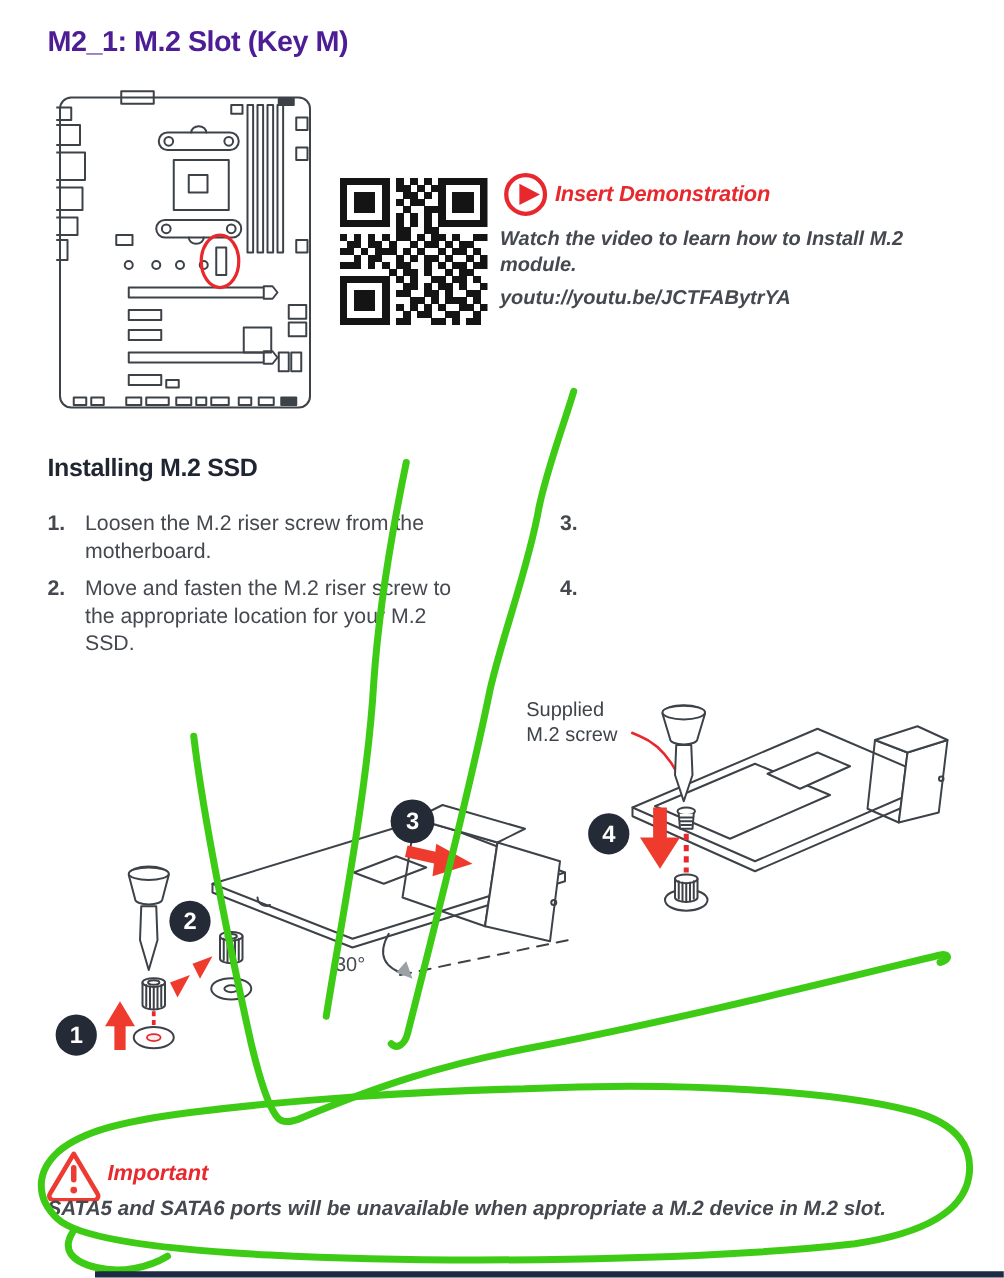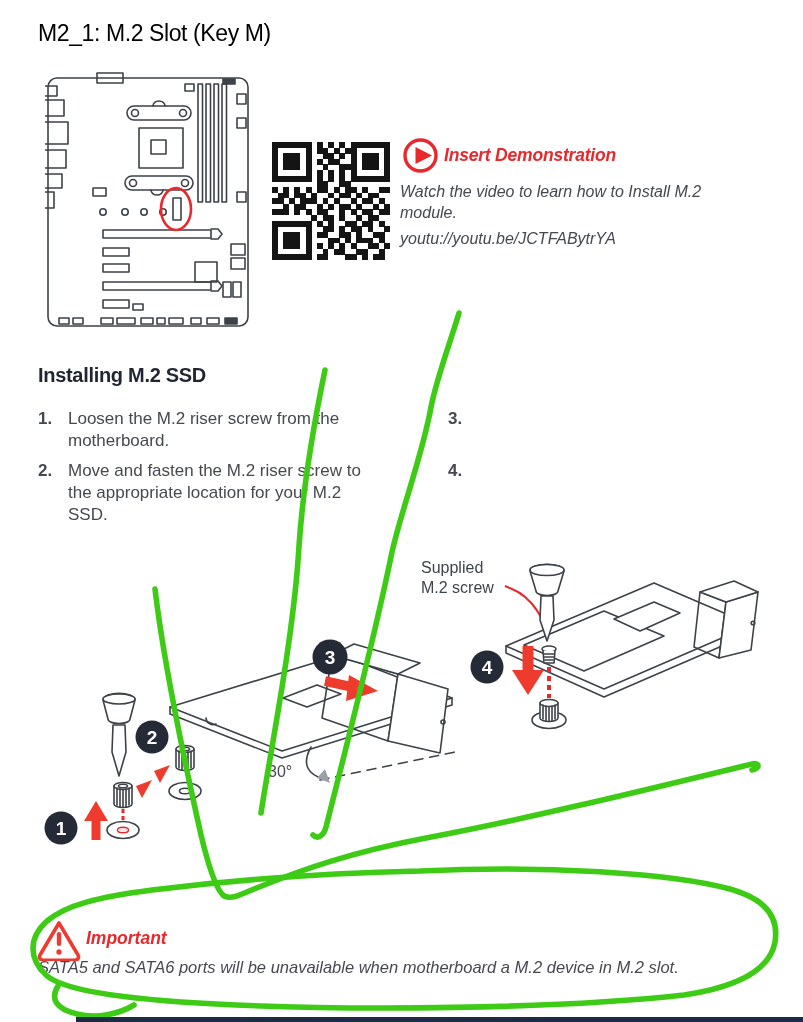--- a/index.html
+++ b/index.html
@@ -2,32 +2,32 @@
 <html><head>
 <meta charset="utf-8">
 <style>
   html,body{margin:0;padding:0;}
   body{
     width:803px;height:1022px;position:relative;background:#ffffff;
     font-family:"Liberation Sans", sans-serif;color:#45494f;overflow:hidden;
   }
   .abs{position:absolute;}
   #page-title{
-    left:38px;top:20px;font-size:23px;font-weight:normal;letter-spacing:-0.4px;
-    color:#000000;
+    left:38px;top:20px;font-size:23px;font-weight:bold;letter-spacing:-0.4px;
+    color:#4c1d95;
   }
   .section-heading{
     font-size:20px;font-weight:bold;letter-spacing:-0.3px;color:#1f2531;
   }
   #install-heading{left:38px;top:364px;text-align:right;}
   .video-heading{
     left:444px;top:145px;font-size:17.5px;font-weight:bold;font-style:italic;
     color:#e8282d;letter-spacing:-0.2px;
   }
-  .italic-body{font-style:italic;font-size:16px;line-height:21px;color:#45494f;}
+  .italic-body{font-style:italic;font-size:16px;line-height:21px;color:#45494f;font-weight:bold;}
   #video-desc{left:400px;top:181px;width:345px;}
   #video-url{left:400px;top:228px;text-decoration:none;color:#45494f;}
   .step{position:absolute;display:flex;font-size:17px;line-height:22px;color:#45494f;}
   .step .num{font-weight:bold;width:30px;flex:0 0 30px;}
   #step-1{left:38px;top:408px;} #step-1 .txt{width:315px;}
   #step-2{left:38px;top:460px;} #step-2 .txt{width:315px;}
   #step-3{left:448px;top:408px;} #step-3 .txt{width:270px;}
   #step-4{left:448px;top:460px;} #step-4 .txt{width:270px;}
   #important-heading{
     left:86px;top:928px;font-size:17.5px;font-weight:bold;font-style:italic;color:#e8282d;
@@ -504,21 +504,21 @@
     </g>
   </g>
 </svg>
 
 <svg class="abs" style="left:36px;top:919px;" width="46" height="42" viewBox="0 0 46 42">
   <path d="M23 4 L42 36 a3.4 3.4 0 0 1 -3 5.2 H7 A3.4 3.4 0 0 1 4 36 Z" fill="none" stroke="#ee3b32" stroke-width="3.6" stroke-linejoin="round"></path>
   <rect x="20.8" y="13" width="4.4" height="14" rx="2.2" fill="#ee3b32"></rect>
   <circle cx="23" cy="33" r="2.7" fill="#ee3b32"></circle>
 </svg>
 <div class="abs" id="important-heading">Important</div>
-<div class="abs italic-body" id="important-note" style="font-size:16.5px;">SATA5 and SATA6 ports will be unavailable when motherboard a M.2 device in M.2 slot.</div>
+<div class="abs italic-body" id="important-note" style="font-size:16.5px;">SATA5 and SATA6 ports will be unavailable when appropriate a M.2 device in M.2 slot.</div>
 
 <svg class="abs" style="left:0;top:0;pointer-events:none;" width="803" height="1022" viewBox="0 0 803 1022">
   <g fill="none" stroke="#3ecb15" stroke-width="5.6" stroke-linecap="round">
     <path d="M325 370 C313 428 303 487 299 546 C294 634 271 748 261 813"></path>
     <path d="M459 313 C449 346 437 377 431 407 C423 453 402 508 392 552 C377 626 339 776 326 827 C324 835 318 840 313 835"></path>
     <path d="M155 589 C163 657 186 768 201 835 C207 860 215 886 222 894 C226 899 233 898 242 894 C302 869 352 852 426 838 C532 818 657 787 752 764 C759 762 761 768 752 770"></path>
     <path d="M420 871 C545 865 670 873 730 889 C766 899 779 918 775 942 C770 970 737 987 684 995 C560 1009 352 1011 216 1004 C136 1000 64 992 46 975 C29 959 28 938 47 921 C66 905 98 897 152 890 C232 880 332 873 420 871"></path>
     <path d="M58 986 C50 999 56 1009 77 1014 C97 1019 119 1014 134 1005"></path>
   </g>
 </svg>

